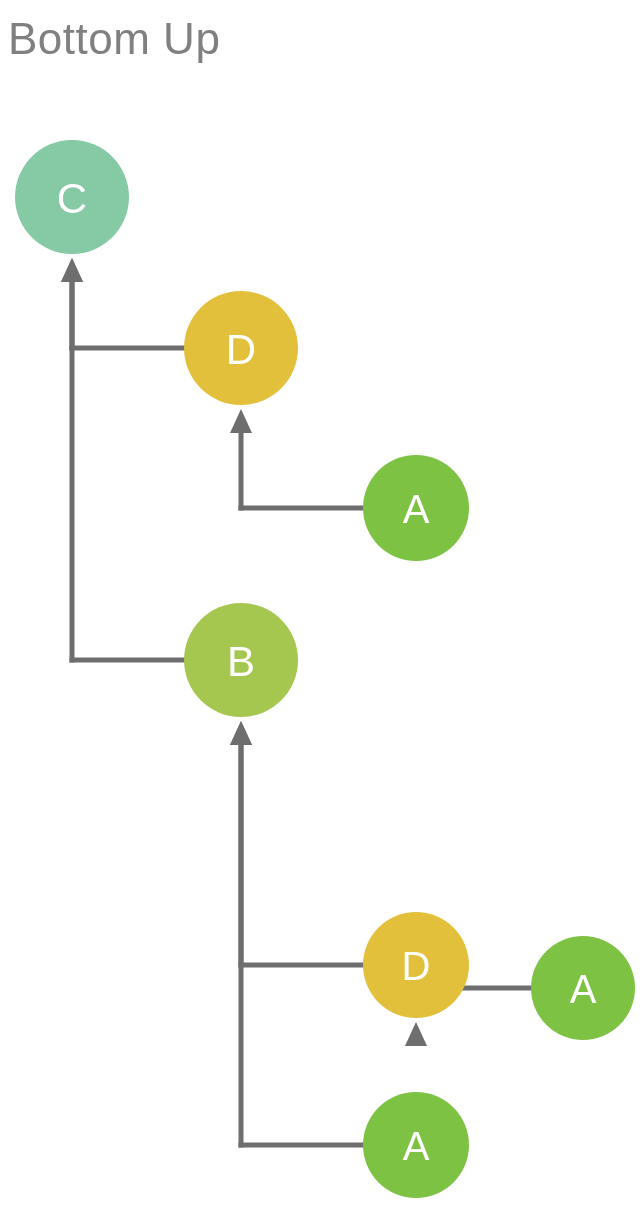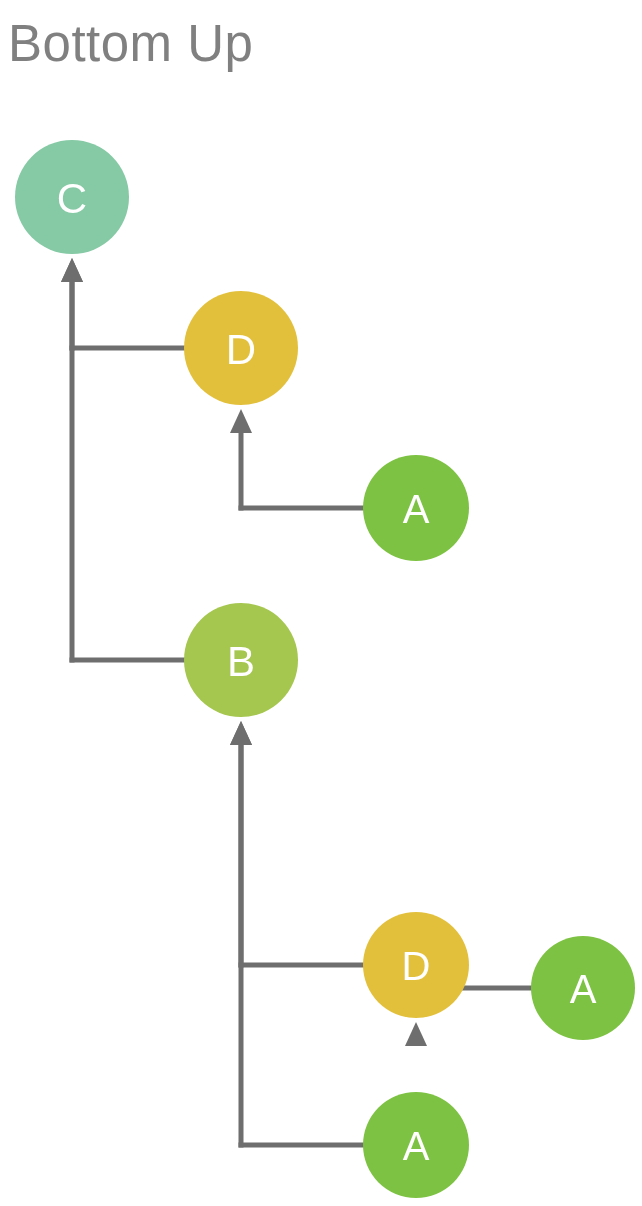--- a/index.html
+++ b/index.html
@@ -16,21 +16,21 @@
     width: 642px;
     height: 1206px;
     background: #ffffff;
     overflow: hidden;
   }
   #title {
     position: absolute;
     left: 8px;
     top: 14px;
     font-family: "Liberation Sans", sans-serif;
-    font-size: 51px;
+    font-size: 44px;
     font-weight: 400;
     color: #808080;
     letter-spacing: 0.5px;
     white-space: nowrap;
     text-align: center;
   }
   #graph-svg {
     position: absolute;
     left: 0;
     top: 0;

